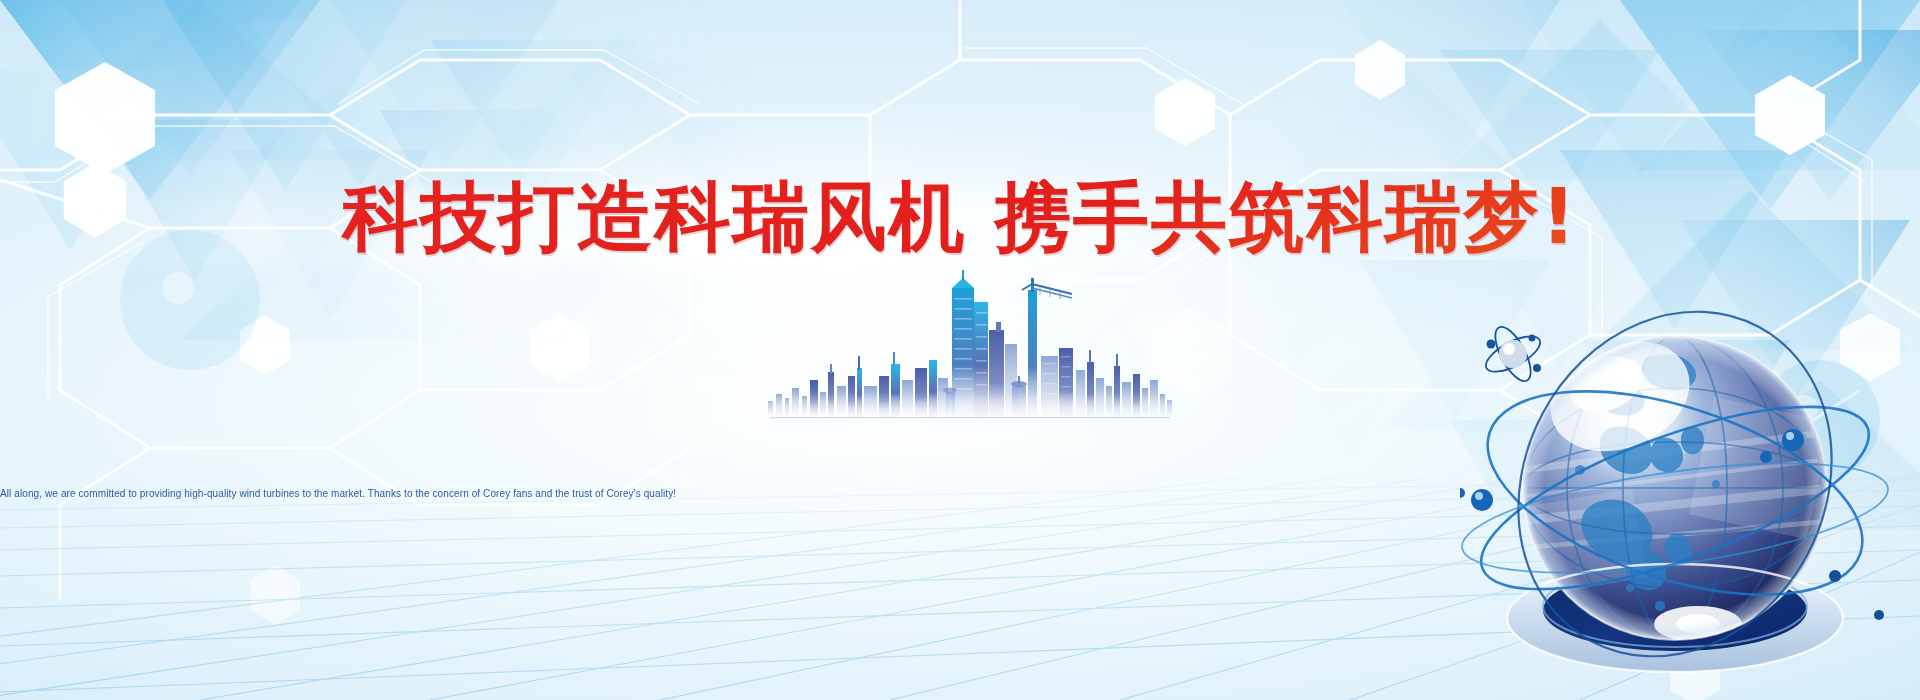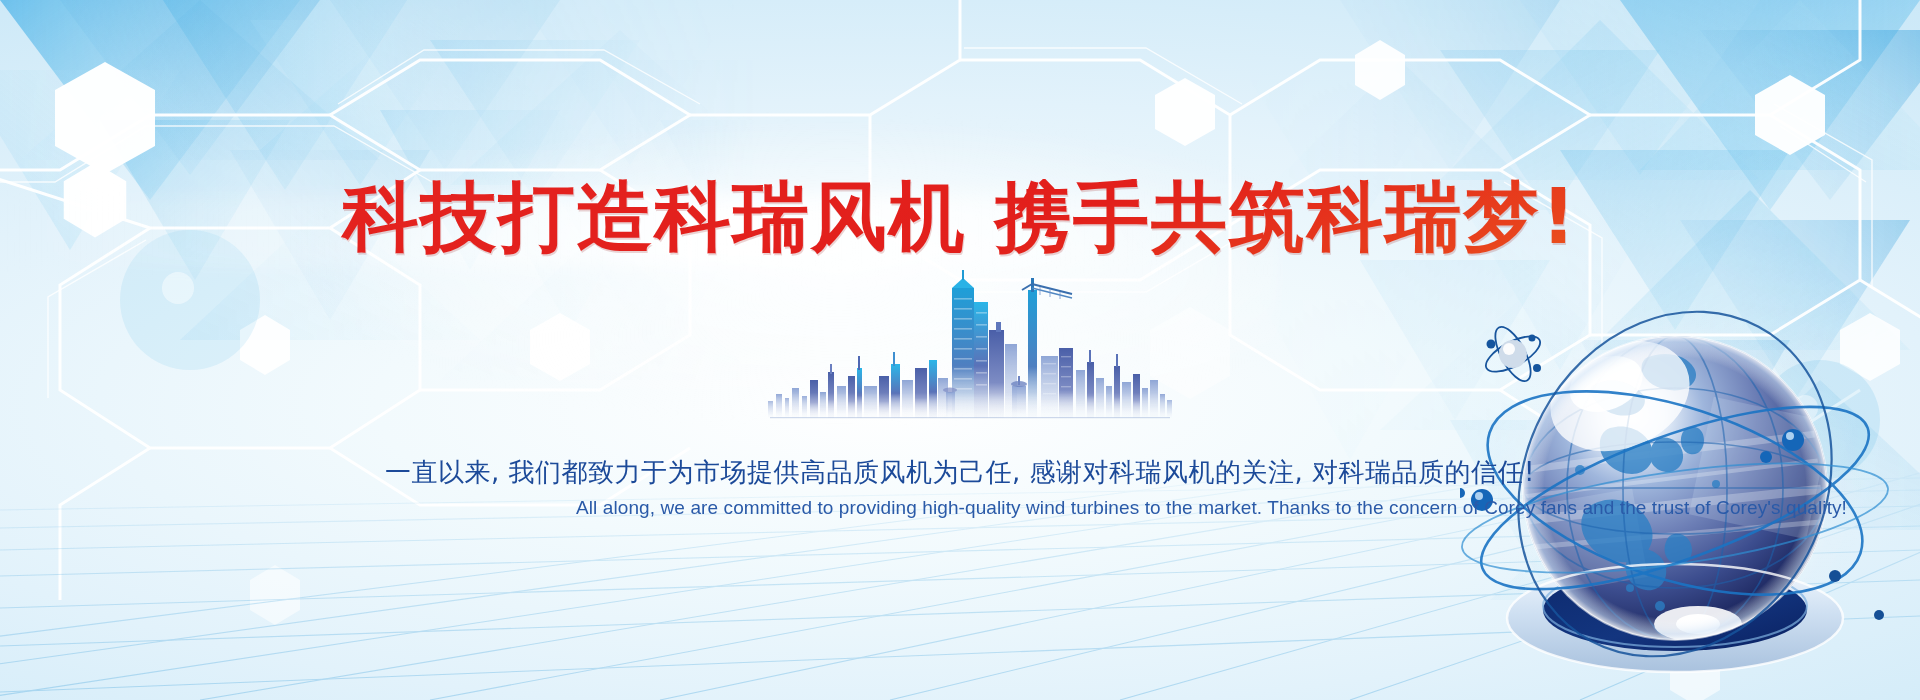--- a/index.html
+++ b/index.html
@@ -62,23 +62,23 @@
     white-space:nowrap;color:#e1211c;z-index:-1;
   }
 
   .sub-cn{
     position:absolute;top:430px;left:0;width:1920px;text-align:center;
     font-family:"DejaVu Sans","Liberation Sans",sans-serif;
     font-size:26px;line-height:1.3;font-weight:400;
     color:#1c4a99;letter-spacing:.5px;white-space:nowrap;
   }
   .sub-en{
-    position:absolute;top:477px;left:0;width:1847px;text-align:right;
+    position:absolute;top:477px;left:0;width:1847px;text-align:left;
     font-family:"Liberation Sans","DejaVu Sans",sans-serif;
-    font-size:19px;line-height:1.3;font-weight:400;
+    font-size:10px;line-height:1.3;font-weight:400;
     color:#2a5aa8;letter-spacing:.1px;white-space:nowrap;
   }
 
   
   .skyline{
     position:absolute;left:760px;top:268px;width:420px;height:160px;
   }
   .skyline svg{width:420px;height:160px;display:block;}
 
   
@@ -514,18 +514,17 @@
         <circle cx="77" cy="80" r="4" fill="#15559e"></circle>
         <circle cx="72" cy="50" r="3.5" fill="#15559e"></circle>
       </g>
     </svg>
   </div>
 
   <div class="content">
     <div class="headline-fallback">科技打造科瑞风机 携手共筑科瑞梦!</div>
     <h1 class="headline">科技打造科瑞风机 携手共筑科瑞梦!</h1>
 
-    <p class="sub-cn">一直以来, 我们都致力于为市场提供高品质风机为己任, 感谢对科瑞风机的关注, 对科瑞品质的信任!</p>
 
     <p class="sub-en">All along, we are committed to providing high-quality wind turbines to the market. Thanks to the concern of Corey fans and the trust of Corey's quality!</p>
   </div>
 
 </div>
 
 </body></html>

